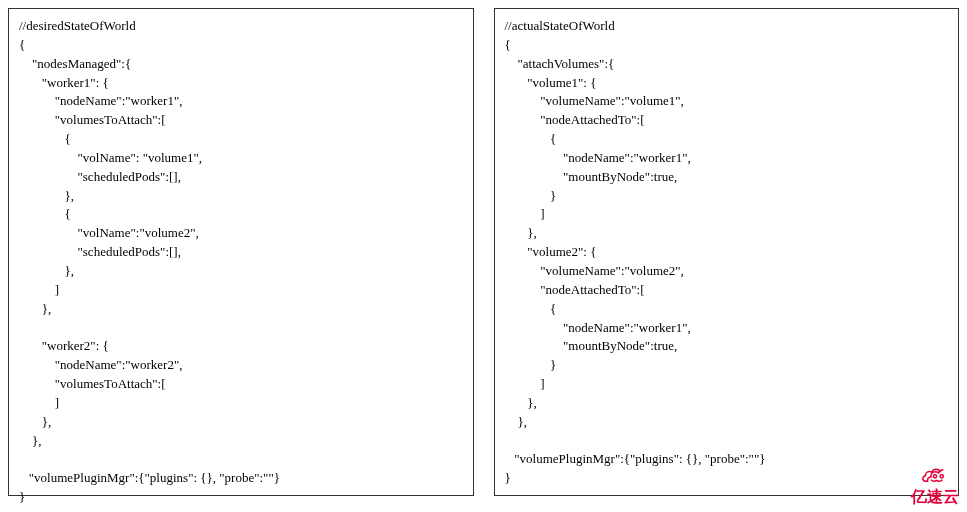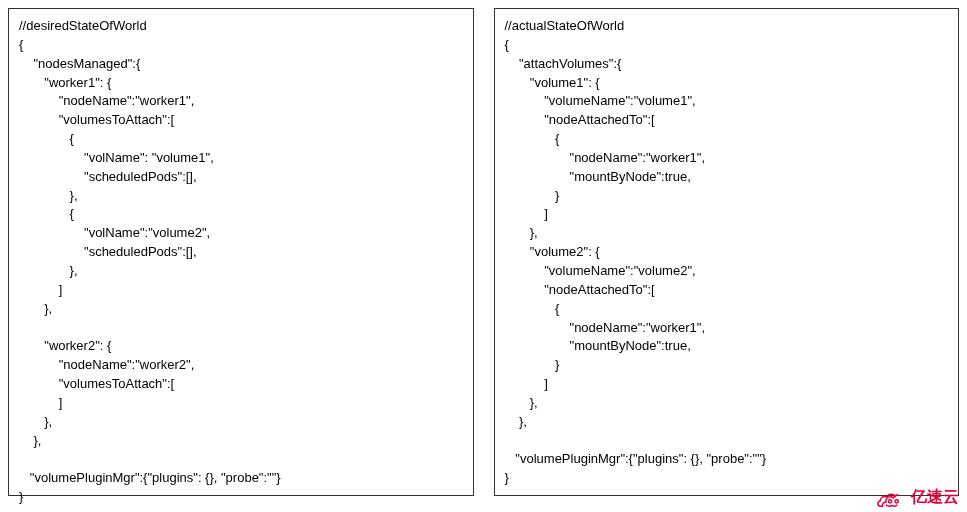--- a/index.html
+++ b/index.html
@@ -17,34 +17,35 @@
       gap: 4px;
       width: 100%;
       height: calc(100% - 8px);
     }
     .panel {
       border: 1px solid #333;
       padding: 8px 10px;
       flex: 1;
       line-height: 1.45;
       white-space: pre;
-      font-family: Liberation Sans, sans-serif;
+      font-family: Liberation Serif, serif;
     }
     .panel-left { margin-right: 0; }
     .panel-right { margin-left: 16px; }
     .logo {
       position: absolute;
       bottom: 4px;
       right: 8px;
       display: flex;
       align-items: center;
       gap: 4px;
       color: #e3003a;
       font-weight: bold;
       font-size: 16px;
+      flex-direction: column;
     }
     .logo svg { width: 34px; height: 20px; }
   </style>
 </head>
 <body>
 
 <div class="container">
   <div class="panel panel-left">//desiredStateOfWorld
 {
     "nodesManaged":{

